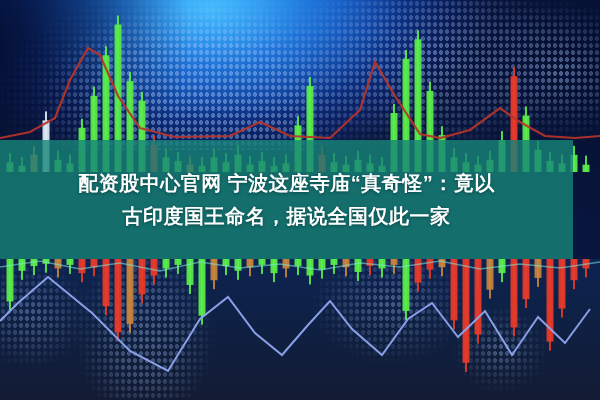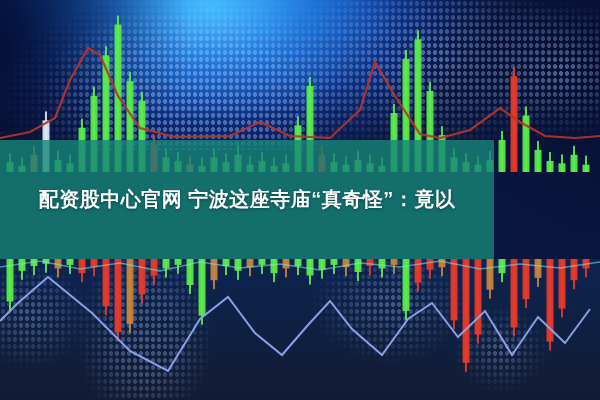--- a/index.html
+++ b/index.html
@@ -75,21 +75,21 @@
     opacity:.42;
   }
 
   
   #chart-top, #chart-bottom{position:absolute;left:0;width:600px;}
   #chart-top{top:0;height:180px;}
   #chart-bottom{top:259px;height:141px;}
 
   
   #text-band{
-    position:absolute;left:0;top:140px;width:494px;height:119px;
+    position:absolute;left:0;top:140px;width:573px;height:119px;
     background:rgba(22,132,120,.80);
     display:flex;flex-direction:column;
     align-items:center;justify-content:center;
     gap:8px;
   }
   .headline{
     color:#ffffff;
     font-size:20px;
     font-weight:bold;
     letter-spacing:.5px;
@@ -317,15 +317,16 @@
         <rect x="570.5" width="7" fill="#e83a2a" opacity=".93" y="0" height="21.24"></rect>
         <rect x="585" width="2" fill="#e83a2a" opacity=".9" y="0" height="18.439999999999998"></rect>
         <rect x="582.5" width="7" fill="#e83a2a" opacity=".93" y="0" height="9.44"></rect>
       </g>
     <polyline id="zigzag-cyan" fill="none" stroke="#7fe8dc" stroke-width="1.6" opacity=".55" points="0,8 40,2 80,10 120,4 160,12 200,3 240,9 280,5 320,11 360,4 400,8 440,2 480,10 520,5 560,9 600,3"></polyline>
     <polyline id="zigzag-peri" fill="none" stroke="#8fa6f0" stroke-width="2" opacity=".95" points="0,62 18,44 48,18 92,54 130,92 168,112 200,60 228,38 255,74 282,96 308,66 330,42 352,70 382,96 408,60 432,44 458,78 485,52 512,96 538,58 565,84 590,50"></polyline>
   </svg>
 
   <div id="text-band">
     <div class="headline">配资股中心官网 宁波这座寺庙“真奇怪”：竟以</div>
+    <div class="headline">古印度国王命名，据说全国仅此一家</div>
   </div>
 
 </div>
 
 </body></html>

